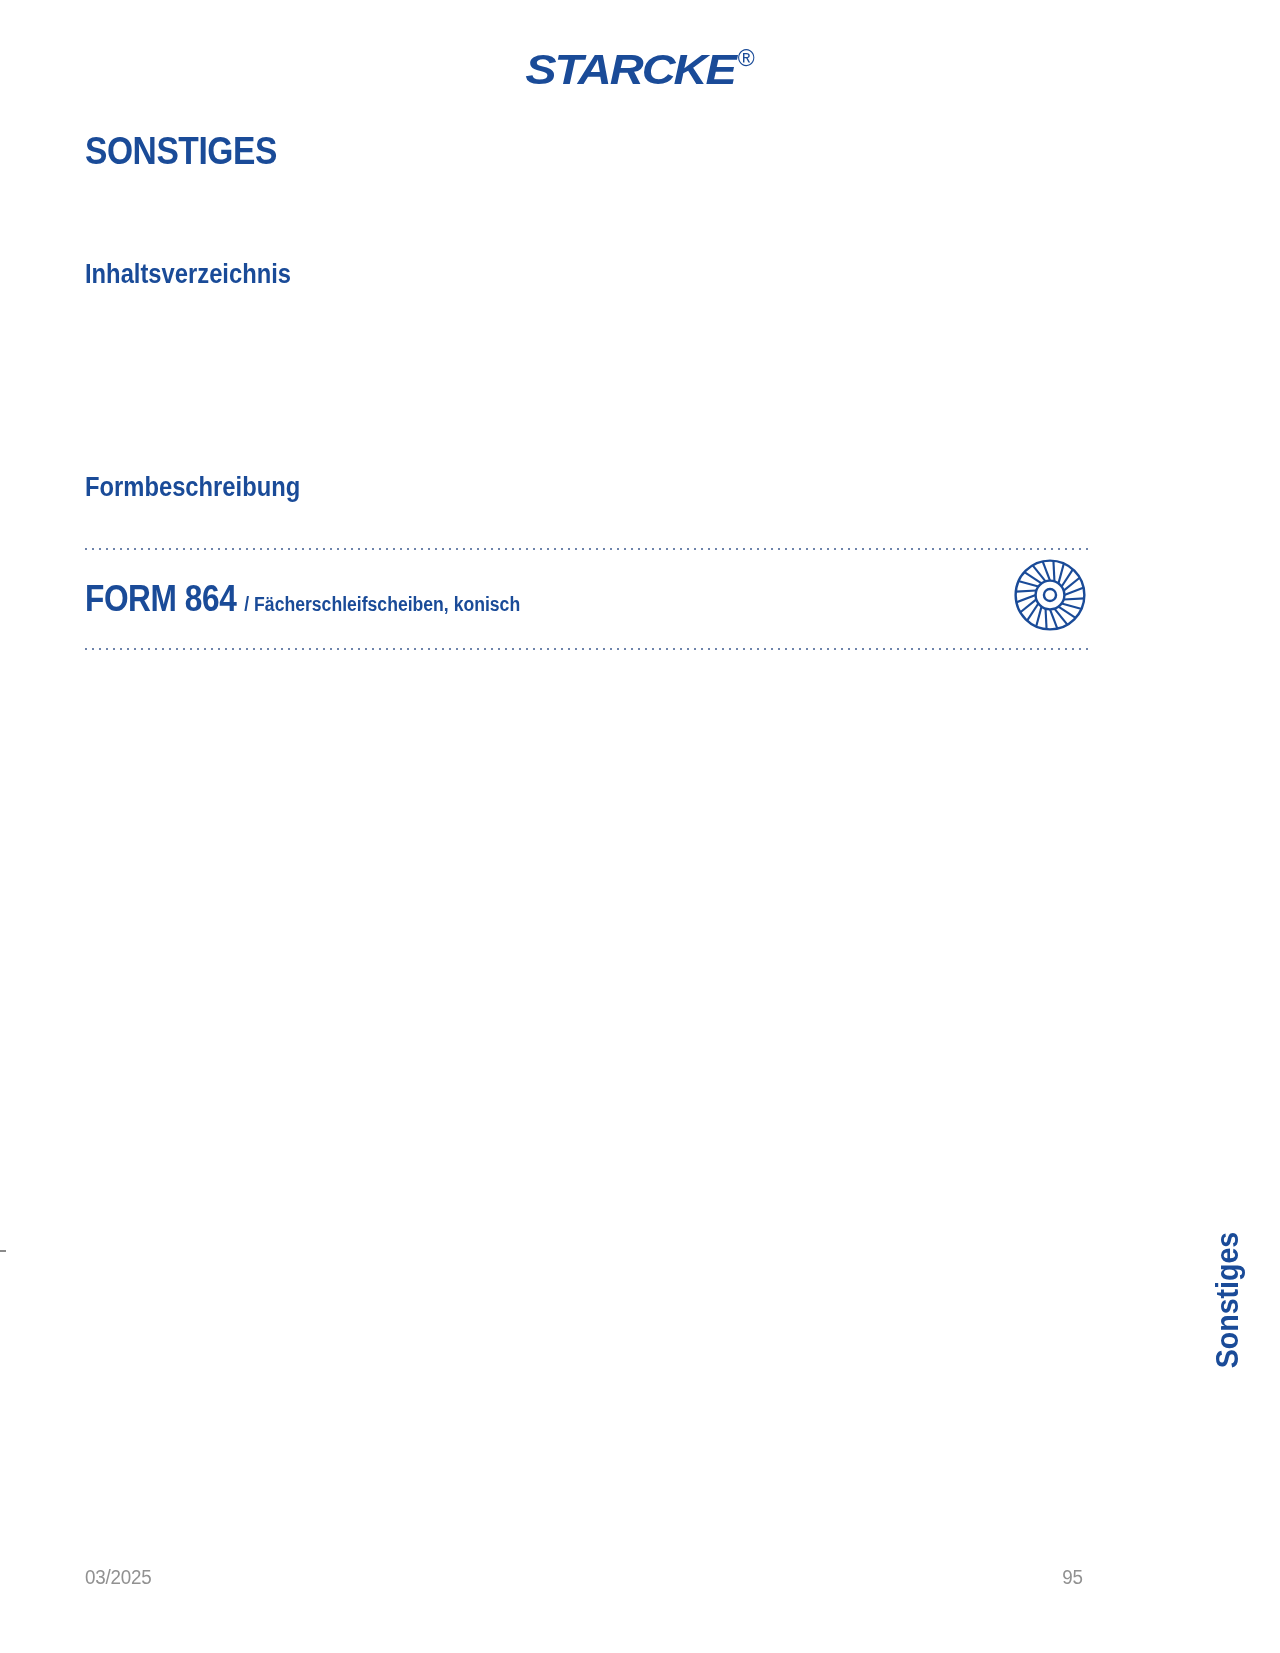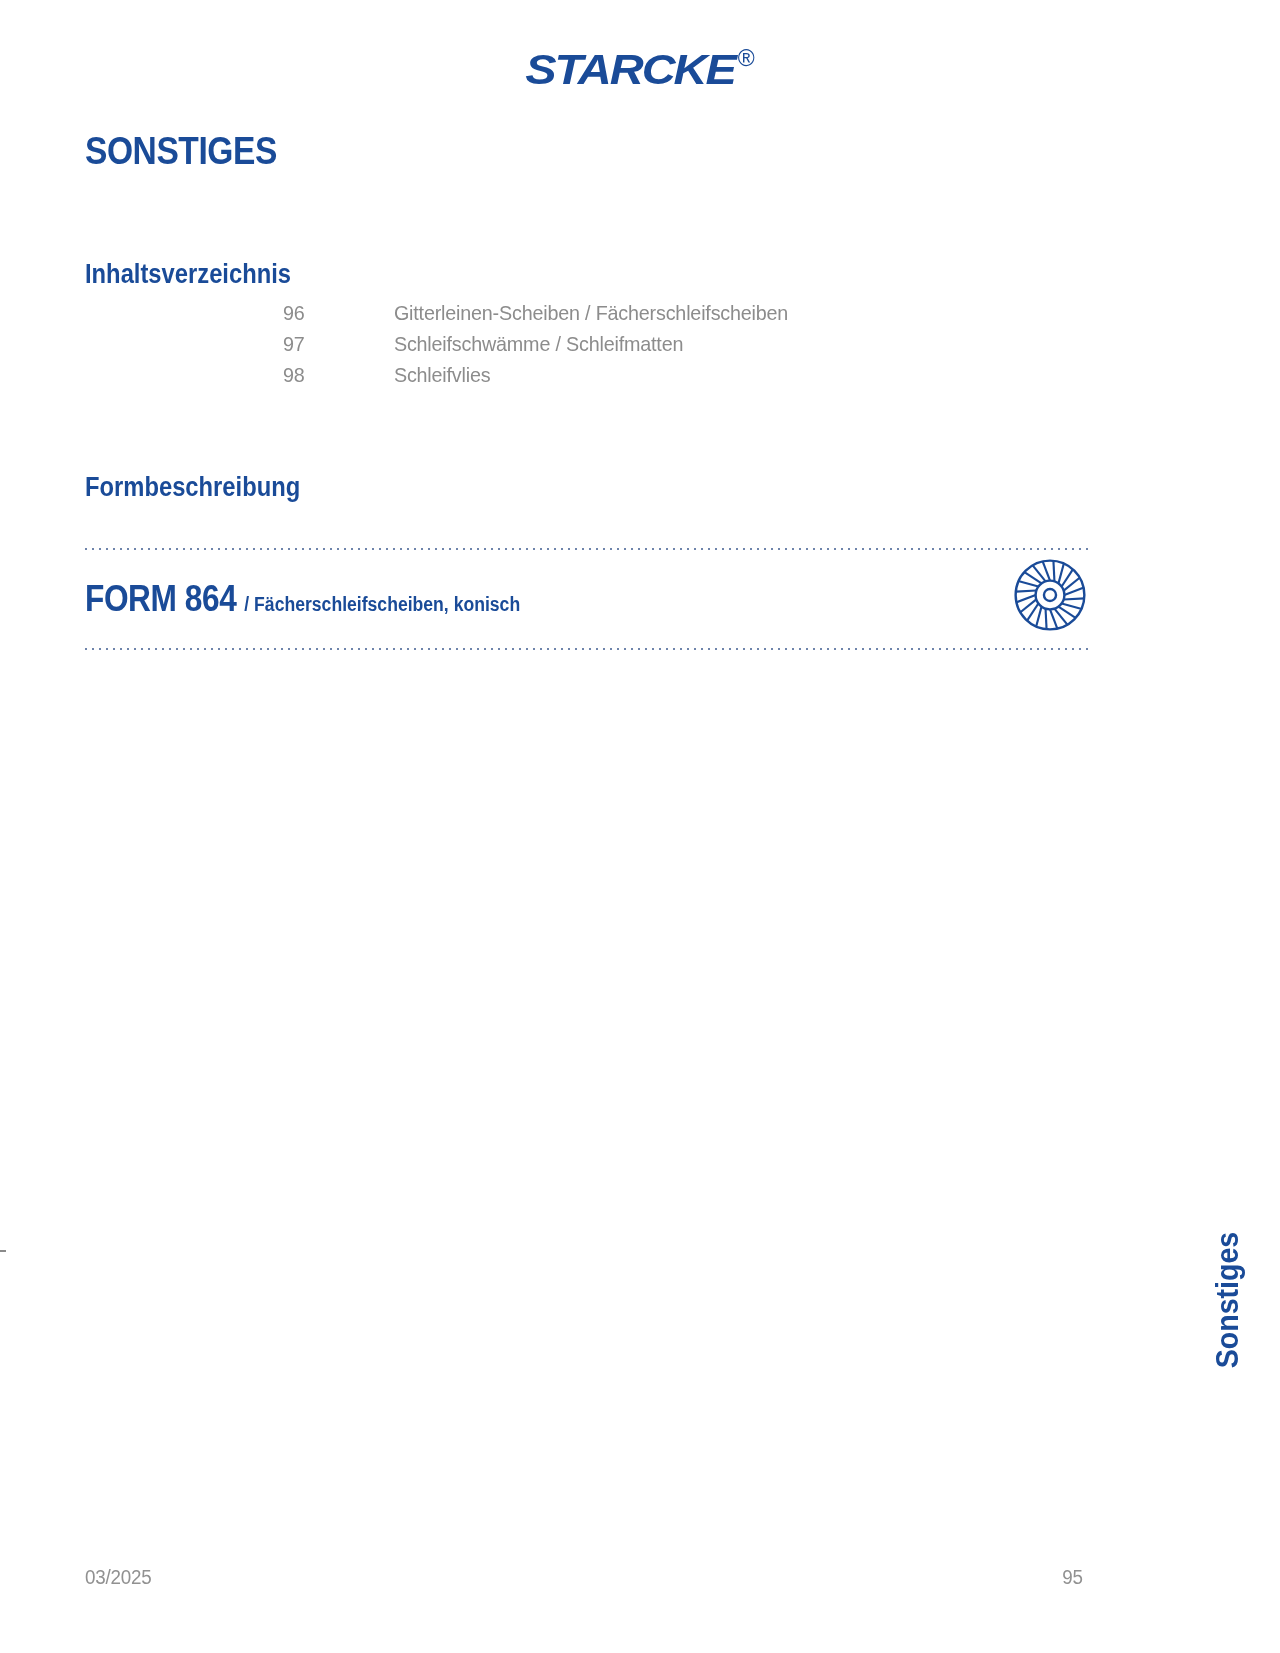--- a/index.html
+++ b/index.html
@@ -165,34 +165,20 @@
 
   <div class="logo">
     <span class="wordmark">STARCKE</span>
     <span class="reg">®</span>
   </div>
 
   <div class="page-title">SONSTIGES</div>
 
   <div class="section-heading toc-heading">Inhaltsverzeichnis</div>
 
-  <div class="toc-list">
-    <div class="toc-row">
-      <span class="toc-page">96</span>
-      <span class="toc-label">Gitterleinen-Scheiben / Fächerschleifscheiben</span>
-    </div>
-    <div class="toc-row">
-      <span class="toc-page">97</span>
-      <span class="toc-label">Schleifschwämme / Schleifmatten</span>
-    </div>
-    <div class="toc-row">
-      <span class="toc-page">98</span>
-      <span class="toc-label">Schleifvlies</span>
-    </div>
-  </div>
 
   <div class="section-heading form-heading">Formbeschreibung</div>
 
   <div class="dotted dotted-1"></div>
 
   <div class="form-row">
     <span class="form-name">FORM 864</span>
     <span class="form-subtitle">/ Fächerschleifscheiben, konisch</span>
   </div>
 

